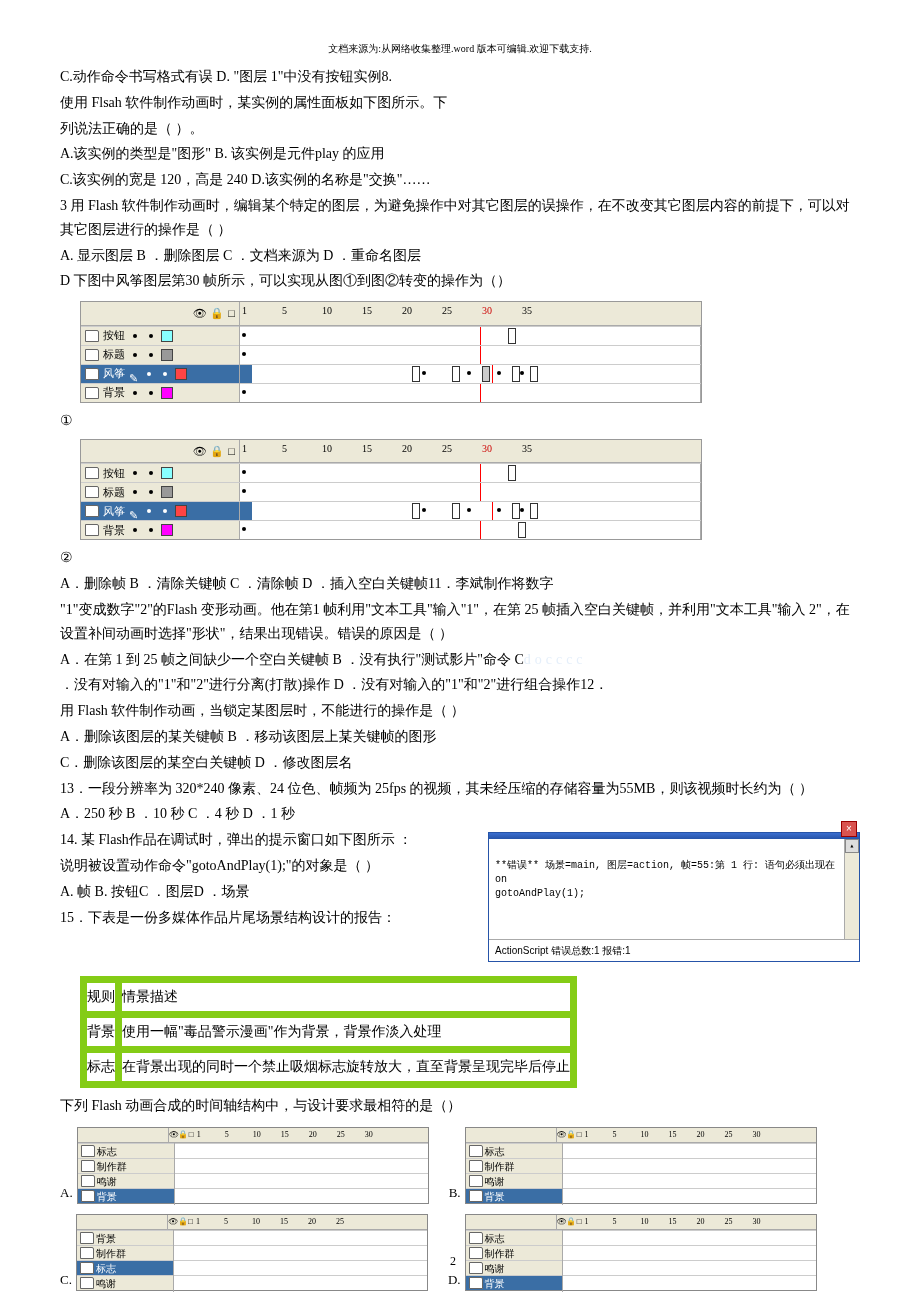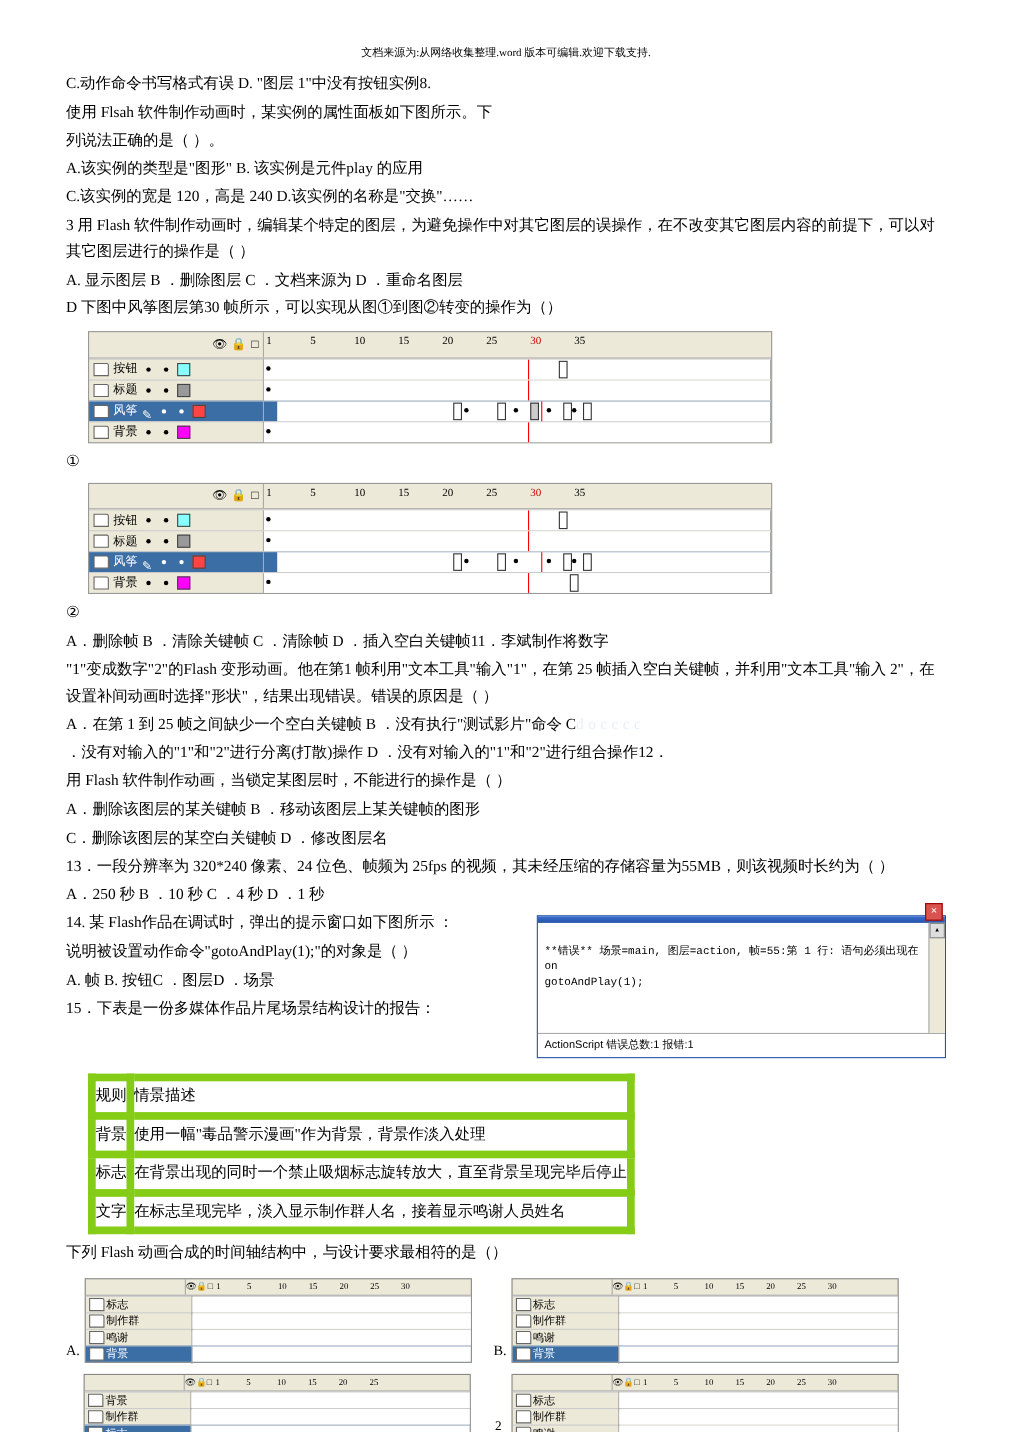--- a/index.html
+++ b/index.html
@@ -513,24 +513,20 @@
         <td>规则</td>
         <td>情景描述</td>
       </tr>
   <tr>
         <td>背景</td>
         <td>使用一幅"毒品警示漫画"作为背景，背景作淡入处理</td>
       </tr>
   <tr>
         <td>标志</td>
         <td>在背景出现的同时一个禁止吸烟标志旋转放大，直至背景呈现完毕后停止</td>
-      </tr>
-  <tr>
-        <td>文字</td>
-        <td>在标志呈现完毕，淡入显示制作群人名，接着显示鸣谢人员姓名</td>
       </tr>
 </tbody>
   </table>
 
 <div class="para">下列 Flash 动画合成的时间轴结构中，与设计要求最相符的是（）</div>
 
 
 <div class="options-row">
   <div class="option-block">
     <span class="opt-label">A.</span>

